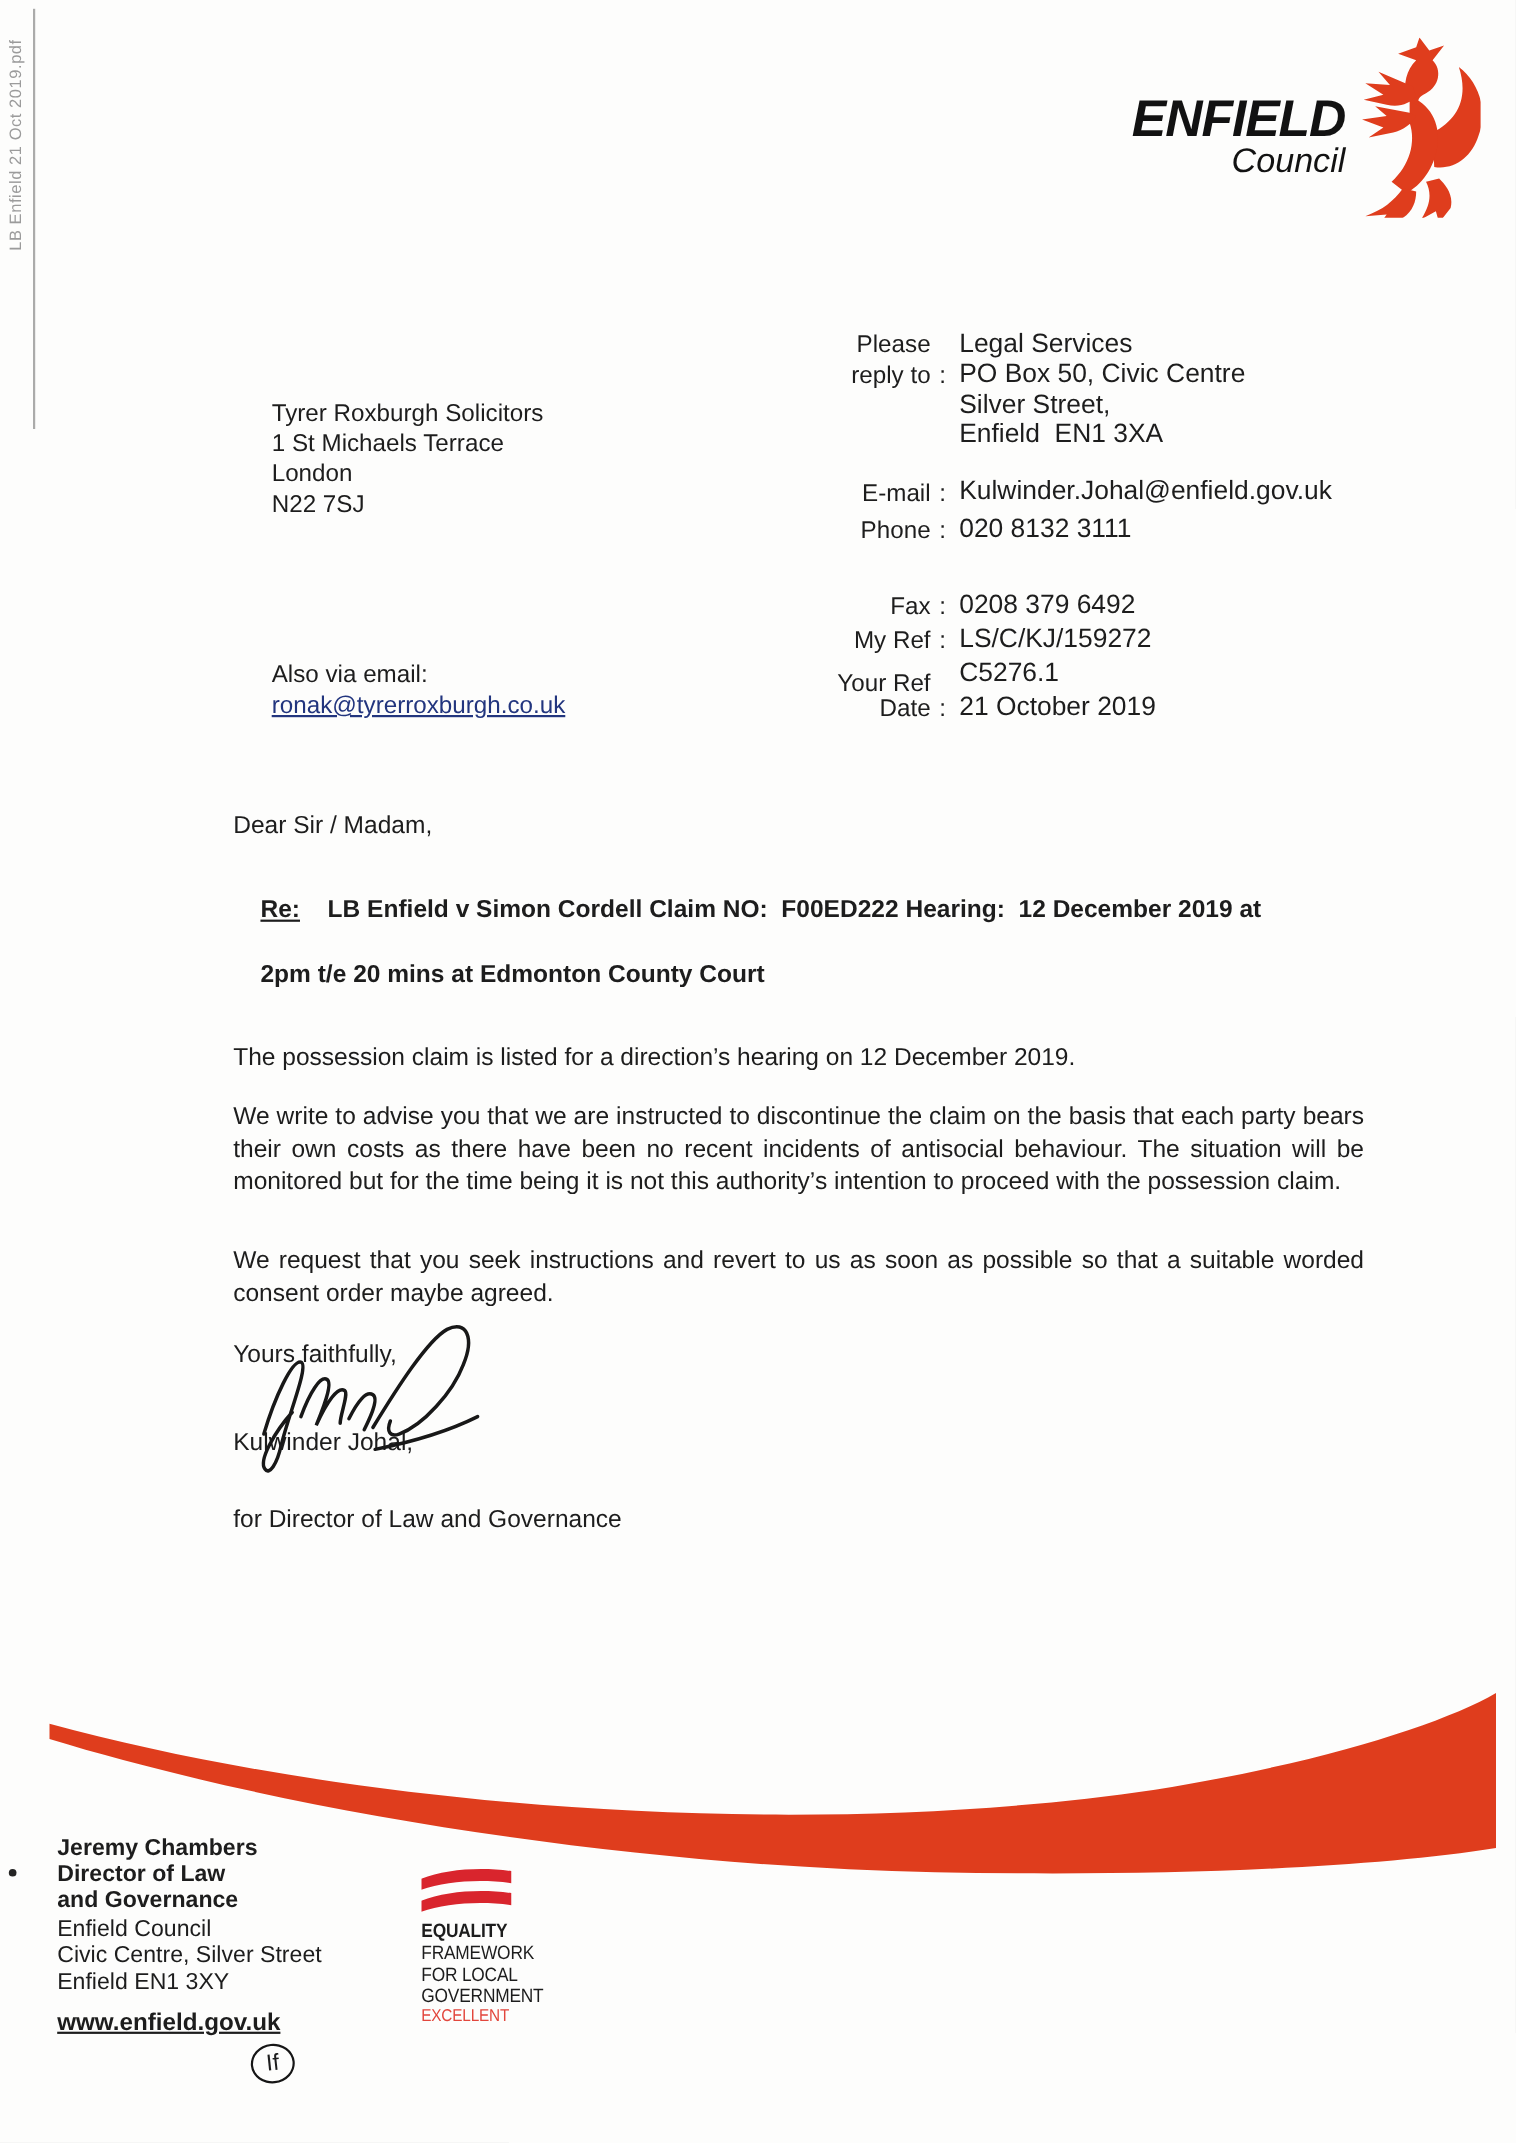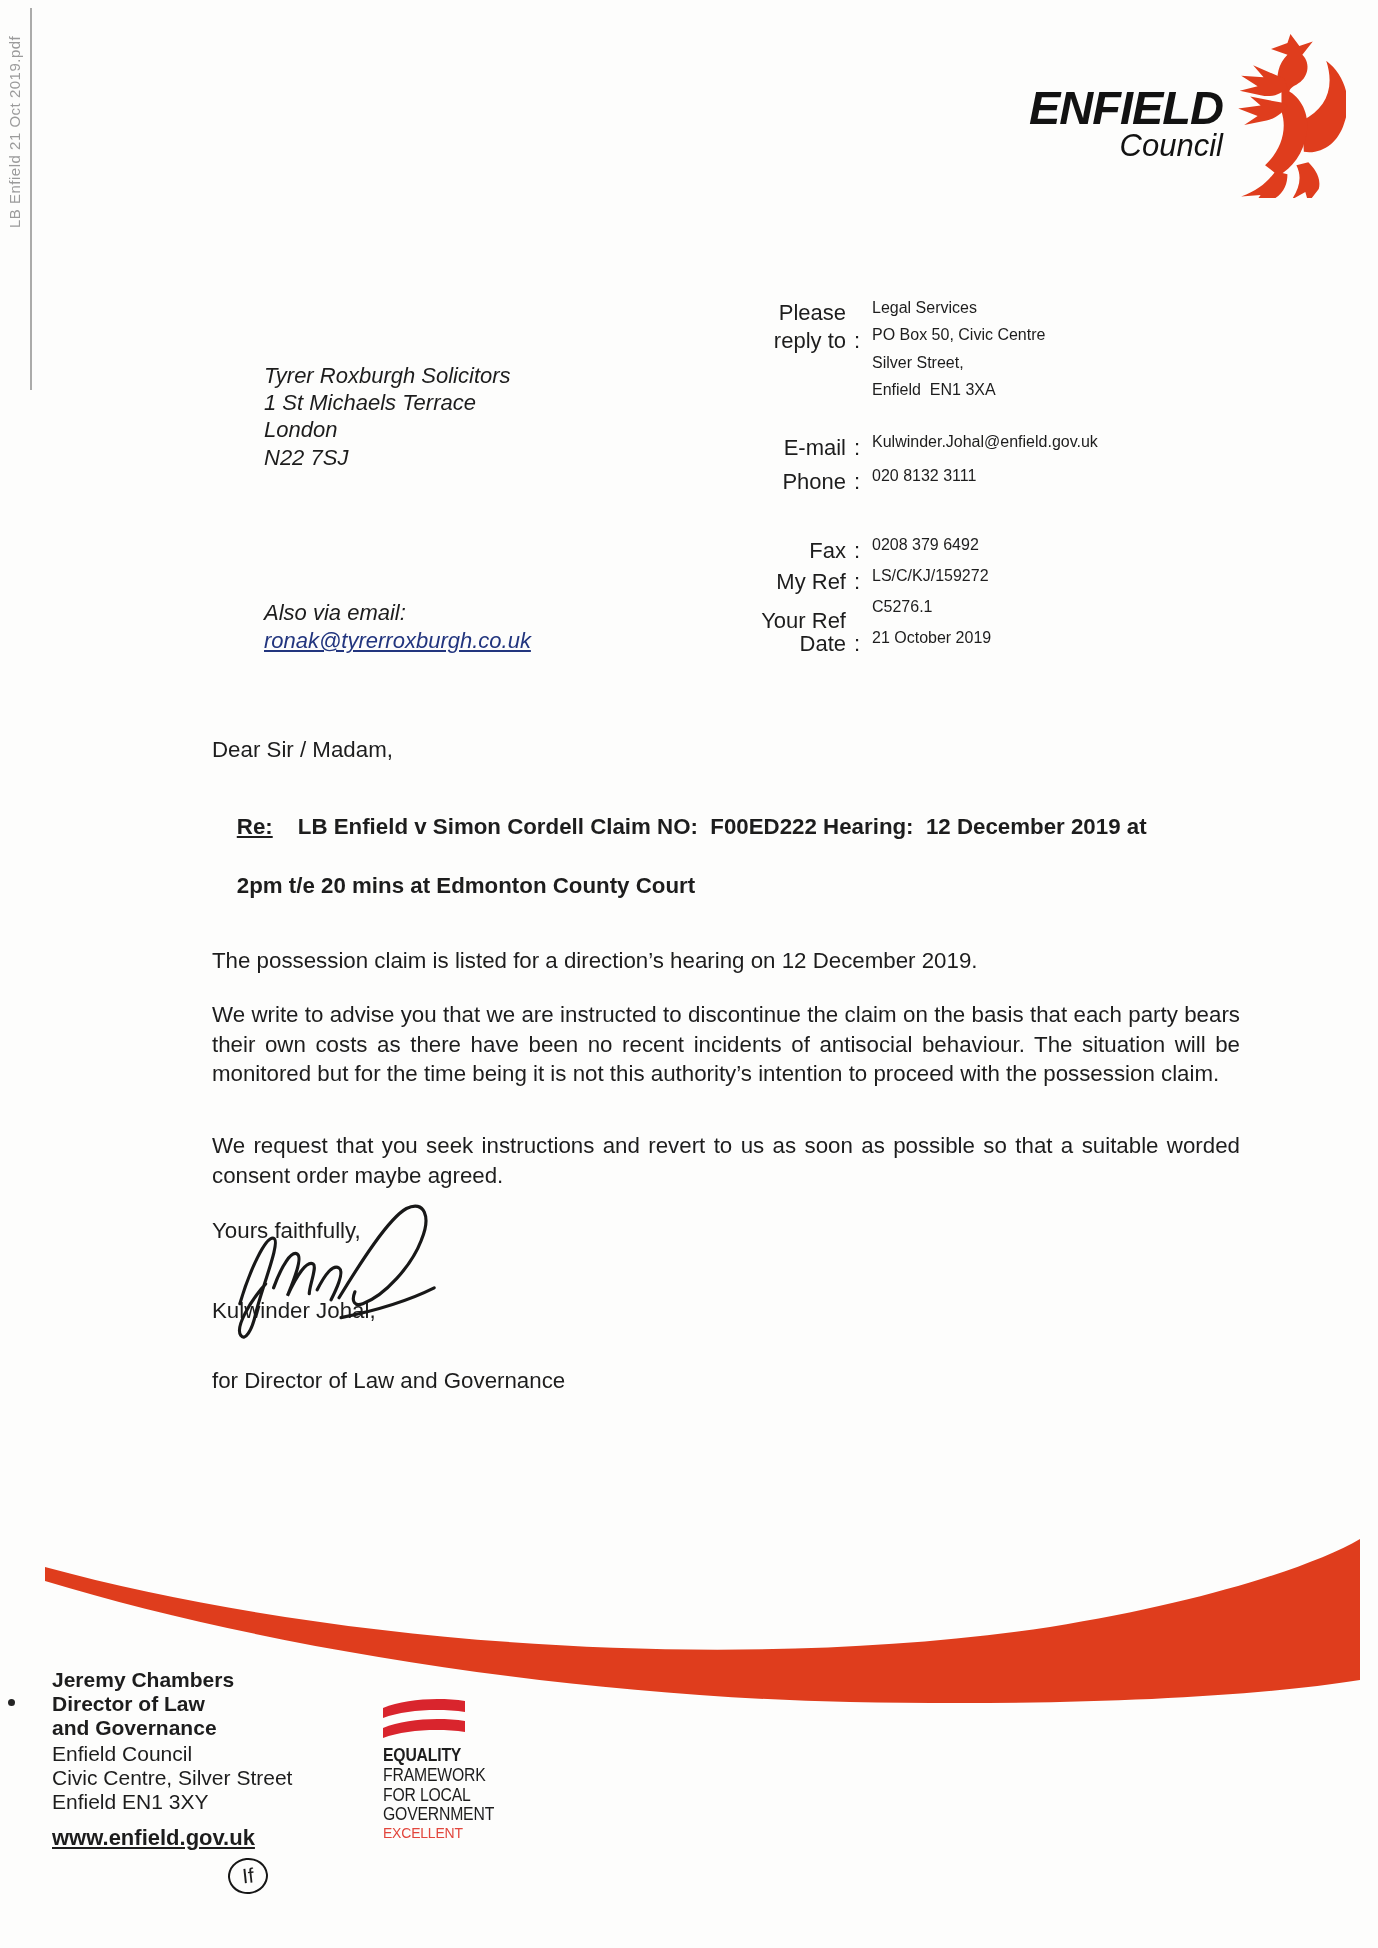--- a/index.html
+++ b/index.html
@@ -14,22 +14,22 @@
     position:absolute;left:6px;top:228px;transform:rotate(-90deg);transform-origin:0 0;
     font-size:15px;color:#9b9b9b;letter-spacing:.5px;white-space:nowrap;
   }
   
   .logo-enfield{position:absolute;right:155px;top:80px;font-size:47px;font-weight:700;font-style:italic;letter-spacing:-1px;color:#121212;}
   .logo-council{position:absolute;right:155px;top:128px;font-size:31px;font-style:italic;color:#121212;}
   .beast{position:absolute;left:1208px;top:34px;width:138px;height:164px;}
   
   .lbl{position:absolute;width:170px;left:676px;text-align:right;font-size:22px;}
   .col{position:absolute;left:848px;width:18px;text-align:center;font-size:22px;}
-  .val{position:absolute;left:872px;font-size:16px;white-space:pre-wrap;}
-  .recip{position:absolute;left:264px;font-size:22px;white-space:pre-wrap;font-style:italic;}
+  .val{position:absolute;left:872px;font-size:24px;white-space:pre-wrap;}
+  .recip{position:absolute;left:247px;font-size:22px;white-space:pre-wrap;}
   .body-txt{position:absolute;left:212px;font-size:22.3px;line-height:29.5px;}
   .para{width:1028px;text-align:justify;}
   .subject{font-weight:700;white-space:pre-wrap;}
   .subject .re{display:inline-block;width:61px;white-space:pre;text-decoration:underline;}
   .email-link{color:#22357e;text-decoration:underline;cursor:pointer;}
   
   .sig{position:absolute;left:222px;top:1192px;width:238px;height:152px;}
   
   .swoosh{position:absolute;left:0;top:1505px;width:1378px;height:200px;}
   

